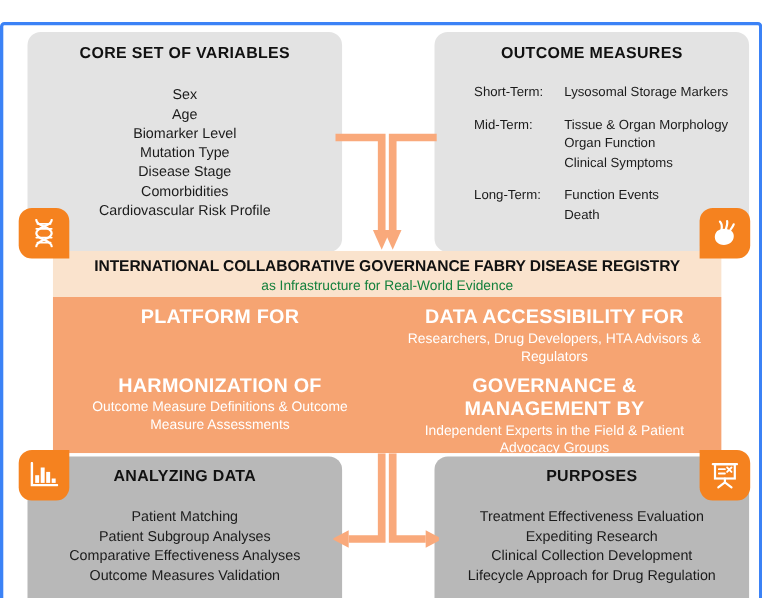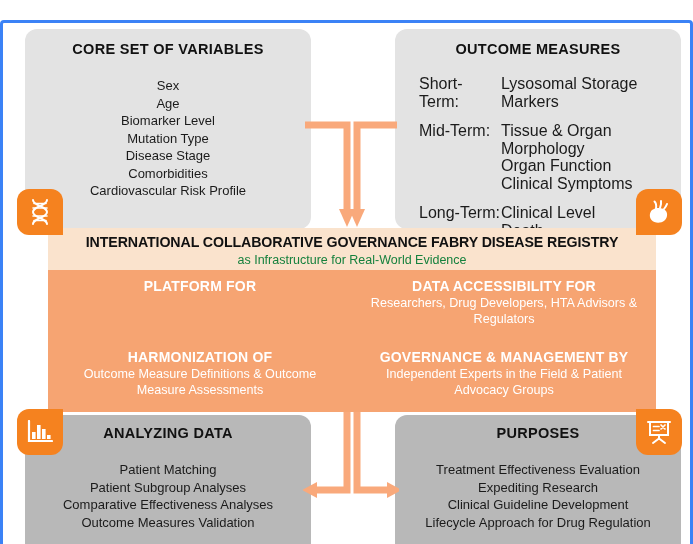--- a/index.html
+++ b/index.html
@@ -27,36 +27,36 @@
 
   #p-core   .ptitle{margin-top:12px;}
   #p-core   .plist {margin-top:20px;}
   #p-out    .ptitle{margin-top:12px;}
   #p-analyz .ptitle{margin-top:10px;}
   #p-analyz .plist {margin-top:20px;}
   #p-purp   .ptitle{margin-top:10px;}
   #p-purp   .plist {margin-top:20px;}
 
   
-  .om-wrap{margin-top:18px;padding-left:24px;font-size:16px;color:#1b1b1b;}
+  .om-wrap{margin-top:18px;padding-left:36px;font-size:12px;color:#1b1b1b;}
   .om-row{display:flex;margin-bottom:12px;}
   .om-k{width:82px;flex:0 0 82px;line-height:17.5px;}
   .om-v{line-height:17.5px;}
 
   
   #centre{position:absolute;left:45px;top:205px;width:608px;height:184px;
           box-sizing:border-box;overflow:hidden;}
   #centre-head{background:#fae3cd;height:42px;padding-top:6px;box-sizing:border-box;}
   #centre-head .c-title{font-weight:bold;font-size:14.2px;color:#111;text-align:center;
                         letter-spacing:-.1px;}
   #centre-head .c-sub{font-size:12.5px;color:#15803d;text-align:center;margin-top:3px;}
   #centre-body{background:#f6a472;height:142px;display:grid;grid-template-columns:1fr 1fr;
                grid-template-rows:1fr 1fr;}
   .cell{text-align:center;color:#fff;padding:8px 14px 0 14px;box-sizing:border-box;}
-  .cell .ch{font-weight:bold;font-size:14px;letter-spacing:.2px;margin-bottom:2px;}
+  .cell .ch{font-weight:bold;font-size:18px;letter-spacing:.2px;margin-bottom:2px;}
   .cell .cs{font-size:12.6px;line-height:15.5px;}
 
   
   .badge{position:absolute;width:46px;height:46px;background:#f5821f;z-index:6;}
   .badge svg{position:absolute;left:50%;top:50%;transform:translate(-50%,-50%);}
   #b-dna  {left:14px; top:166px;border-radius:12px 12px 0 12px;}
   #b-heart{left:633px;top:166px;border-radius:12px 12px 12px 0;}
   #b-chart{left:14px; top:386px;border-radius:12px 0 12px 12px;}
   #b-board{left:633px;top:386px;border-radius:0 12px 12px 12px;}
 
@@ -99,21 +99,21 @@
         <div class="om-v">
           <div>Tissue &amp; Organ Morphology</div>
           <div>Organ Function</div>
           <div>Clinical Symptoms</div>
         </div>
       </div>
 
       <div class="om-row">
         <div class="om-k">Long-Term:</div>
         <div class="om-v">
-          <div>Clinical Level</div>
+          <div>Function Events</div>
           <div>Death</div>
         </div>
       </div>
 
     </div>
   </div>
 
   <svg class="arrowsvg" id="arr-top" width="96" height="112">
     <path d="M2,6 L44,6 L44,92" stroke="#f9a97b" stroke-width="7" fill="none"></path>
     <polygon points="36,90 52,90 44,108" fill="#f9a97b"></polygon>
@@ -160,21 +160,21 @@
       <div>Comparative Effectiveness Analyses</div>
       <div>Outcome Measures Validation</div>
     </div>
   </div>
 
   <div class="panel panel-mid" id="p-purp">
     <div class="ptitle">PURPOSES</div>
     <div class="plist">
       <div>Treatment Effectiveness Evaluation</div>
       <div>Expediting Research</div>
-      <div>Clinical Guideline Development</div>
+      <div>Clinical Collection Development</div>
       <div>Lifecycle Approach for Drug Regulation</div>
     </div>
   </div>
 
   <div class="badge" id="b-dna">
     <svg width="24" height="26" viewBox="0 0 24 26">
       <g stroke="#fff" stroke-width="2" fill="none" stroke-linecap="round">
         <path d="M5,1 C5,7 19,7 19,13 C19,19 5,19 5,25"></path>
         <path d="M19,1 C19,7 5,7 5,13 C5,19 19,19 19,25"></path>
         <line x1="6" y1="4.5" x2="18" y2="4.5" stroke-width="1.6"></line>

